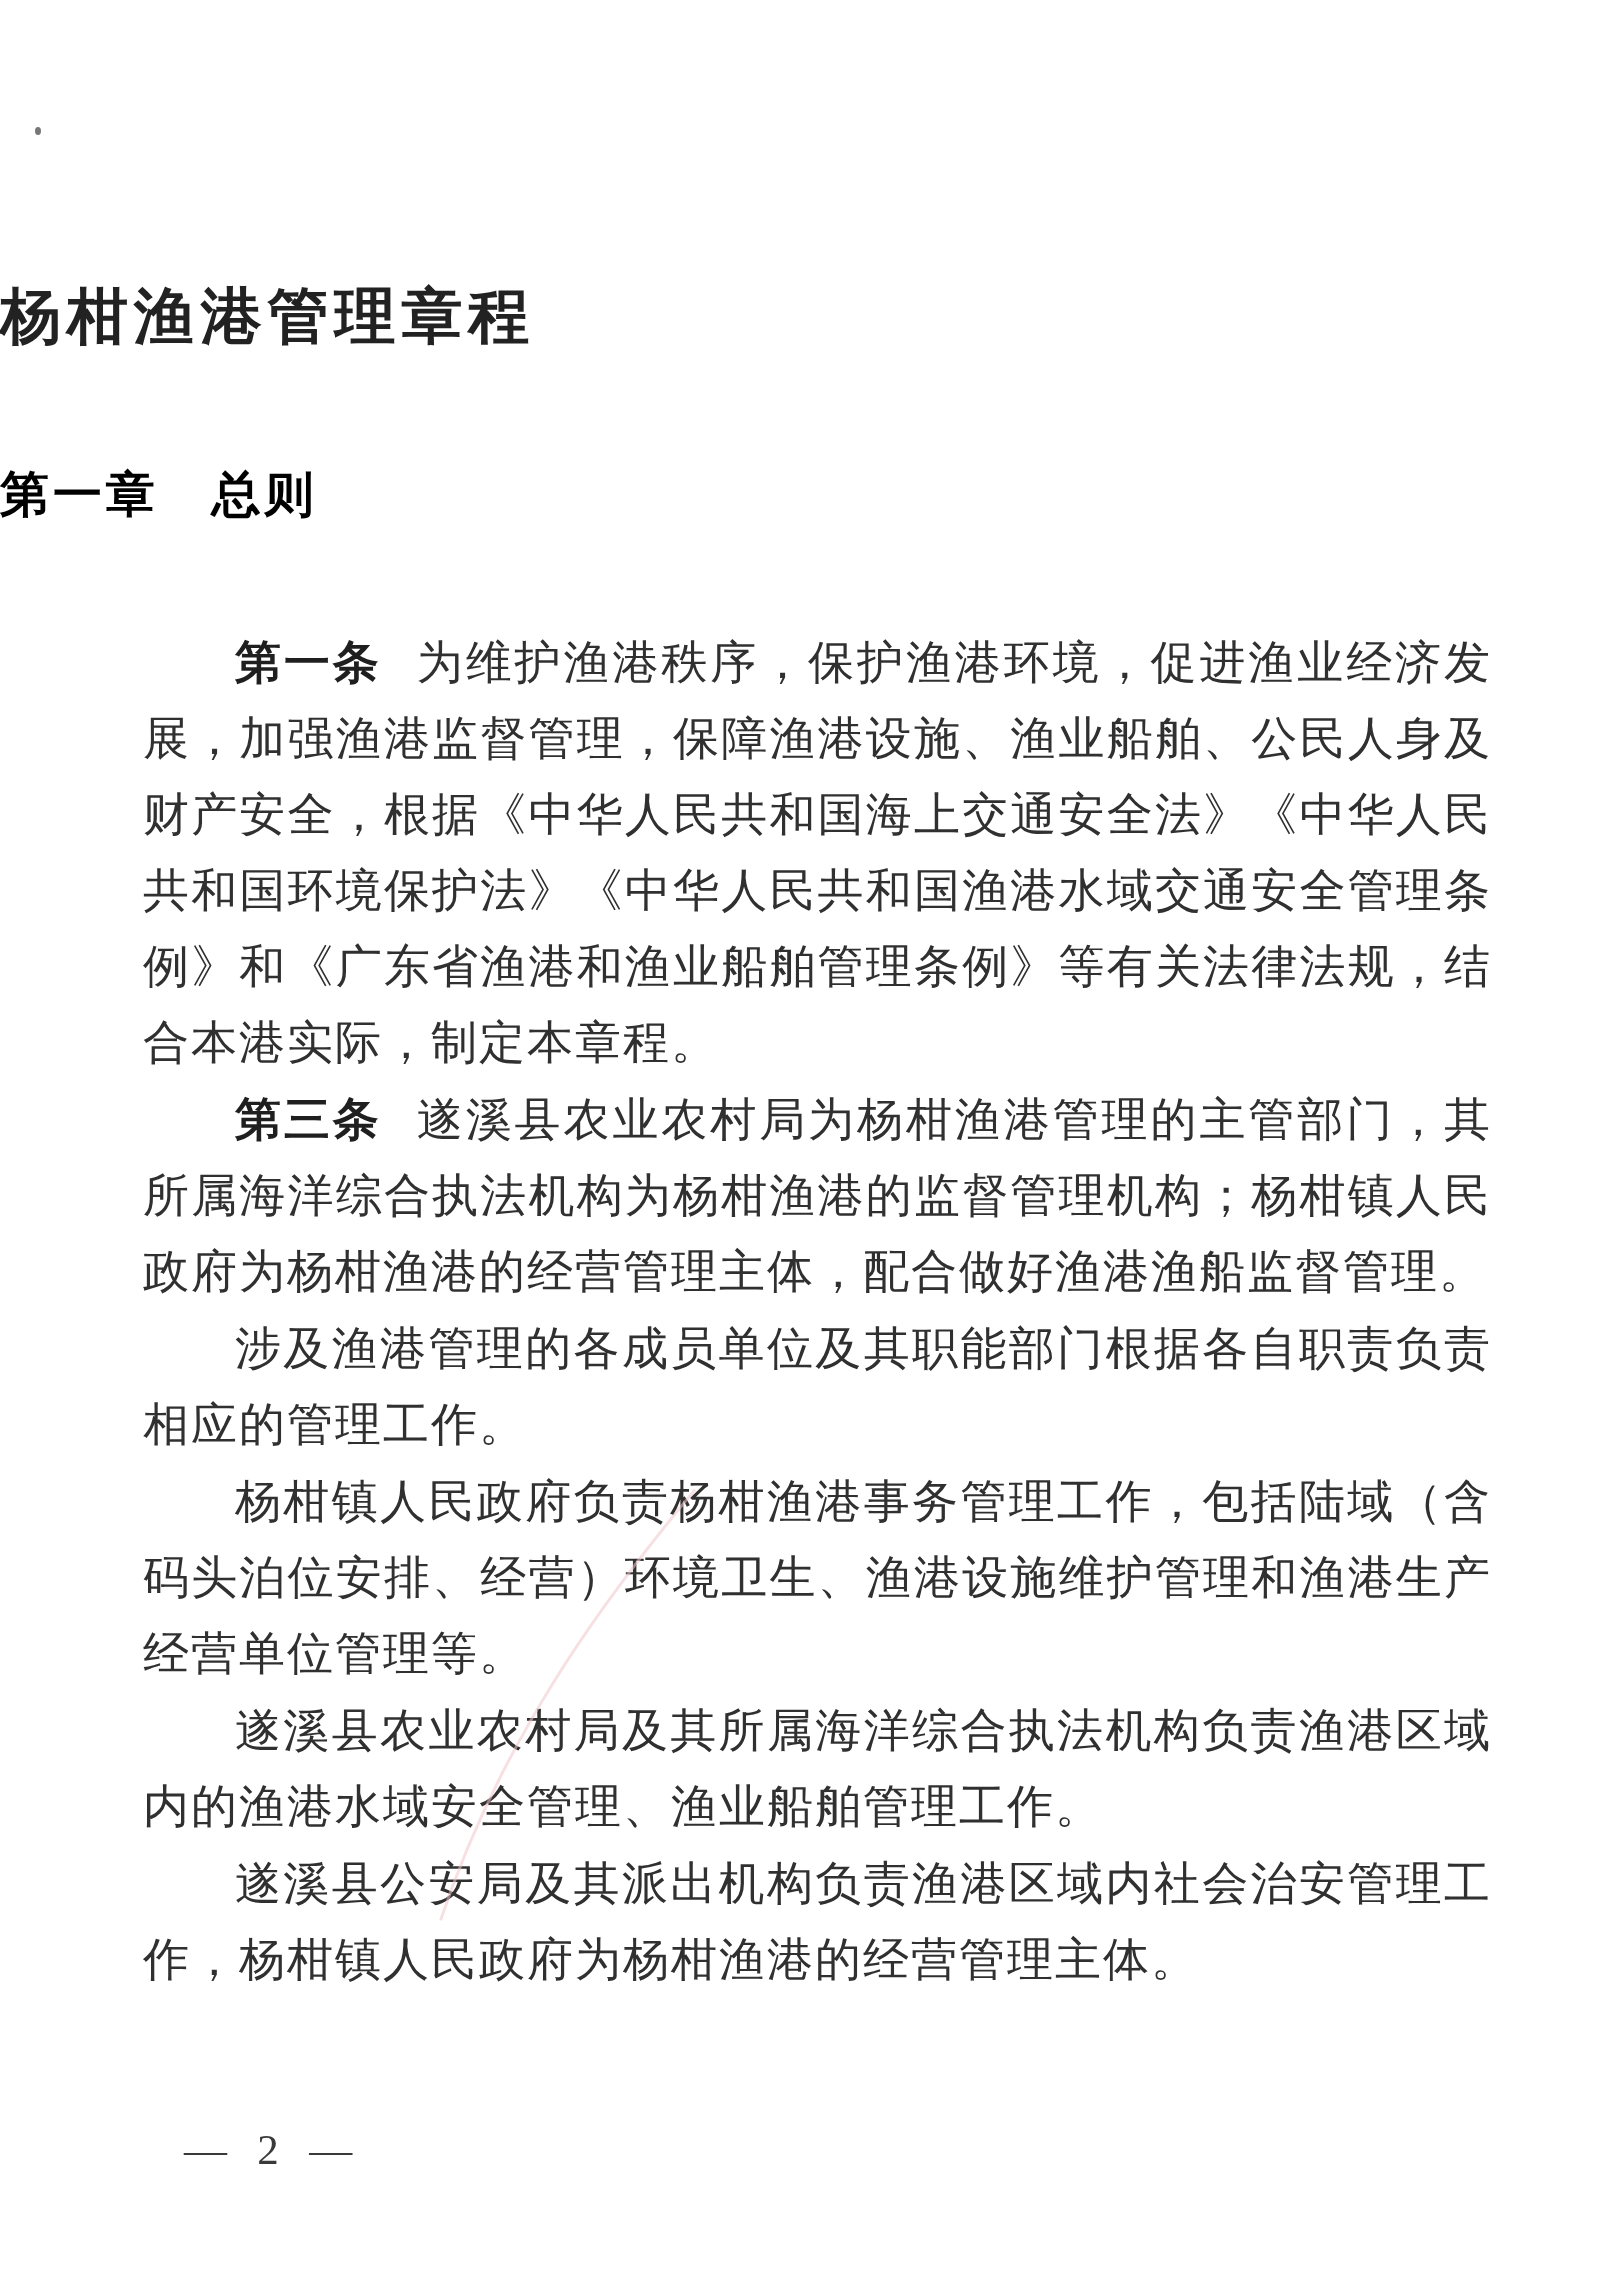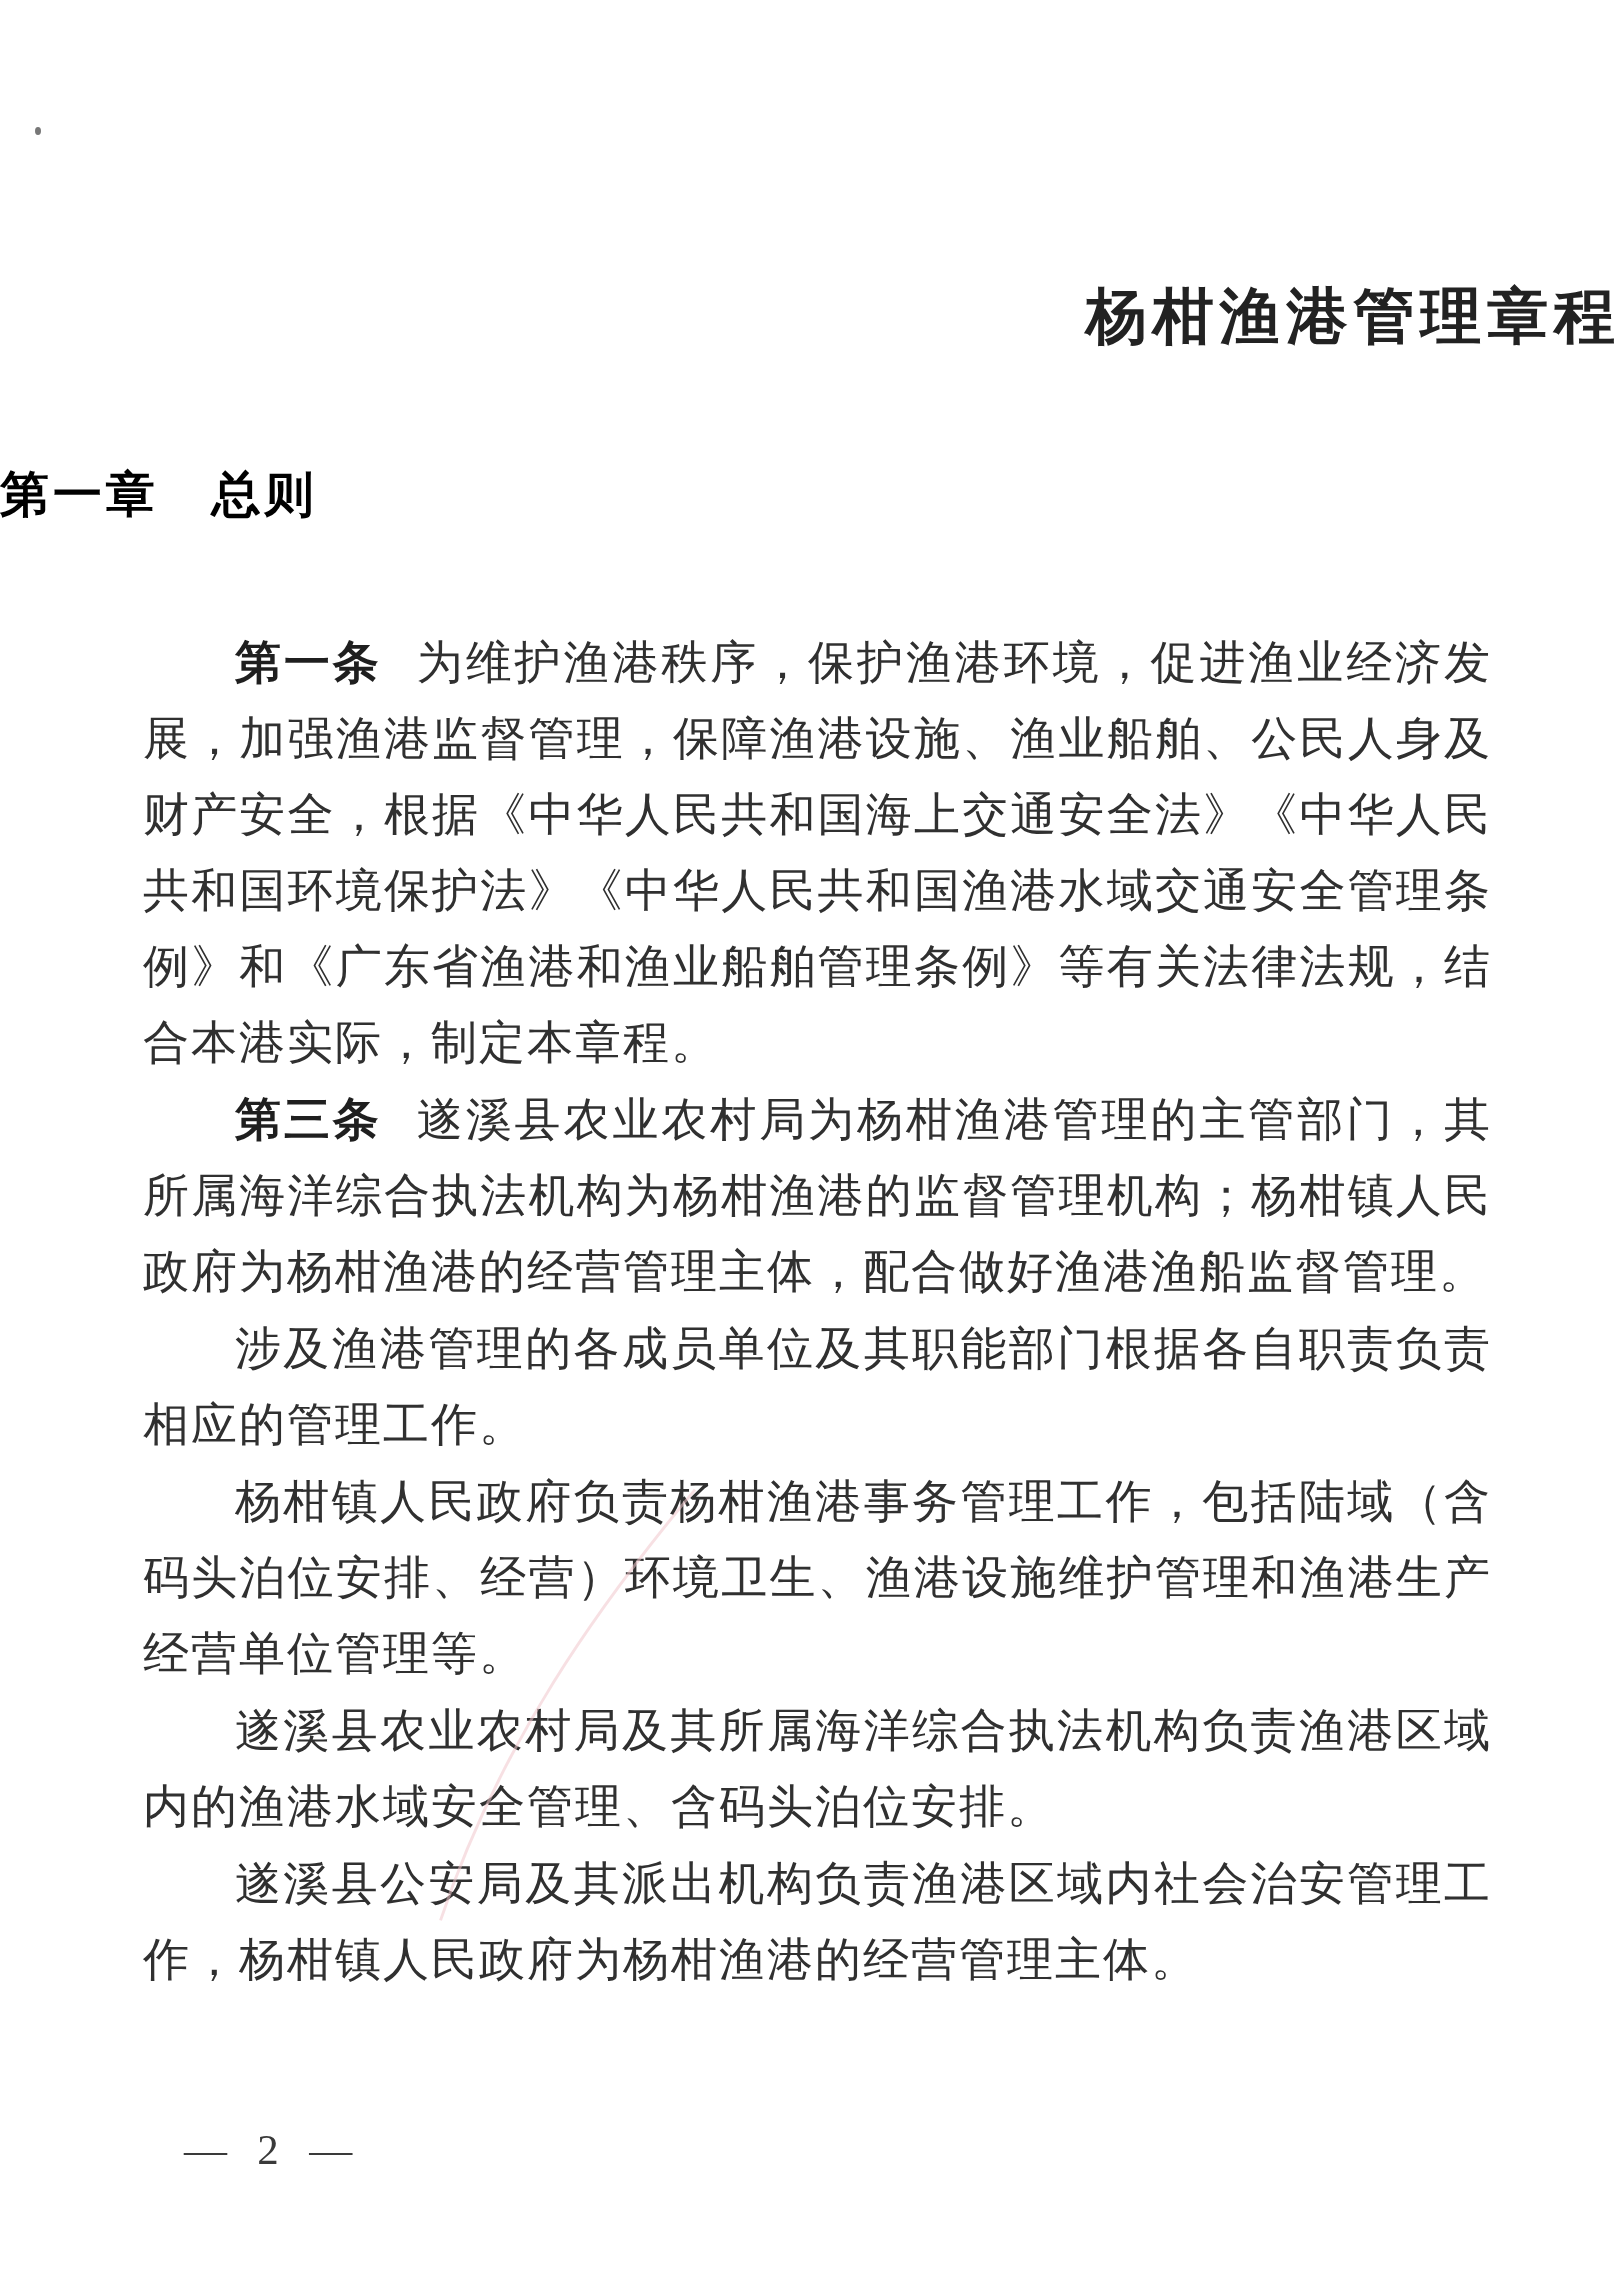--- a/index.html
+++ b/index.html
@@ -11,21 +11,21 @@
     position: relative;
     width: 1621px;
     height: 2294px;
     background: #ffffff;
     overflow: hidden;
     font-family: "Liberation Serif", serif;
     color: #2e2e2e;
   }
   .doc-title {
     padding-top: 235px;
-    text-align: right;
+    text-align: left;
     font-family: "Liberation Sans", sans-serif;
     font-size: 61px;
     font-weight: 700;
     letter-spacing: 5.9px;
     color: #222222;
   }
   .chapter-heading {
     margin-top: 104px;
     text-align: left;
     font-family: "Liberation Sans", sans-serif;
@@ -89,21 +89,21 @@
 
   <h1 class="doc-title">杨柑渔港管理章程</h1>
 
   <h2 class="chapter-heading">第一章　总则</h2>
 
   <div class="body-text">
     <p class="para"><span class="lead">第一条</span><span>为维护渔港秩序，保护渔港环境，促进渔业经济发展，加强渔港监督管理，保障渔港设施、渔业船舶、公民人身及财产安全，根据《中华人民共和国海上交通安全法》《中华人民共和国环境保护法》《中华人民共和国渔港水域交通安全管理条例》和《广东省渔港和渔业船舶管理条例》等有关法律法规，结合本港实际，制定本章程。</span></p>
     <p class="para"><span class="lead">第三条</span><span>遂溪县农业农村局为杨柑渔港管理的主管部门，其所属海洋综合执法机构为杨柑渔港的监督管理机构；杨柑镇人民政府为杨柑渔港的经营管理主体，配合做好渔港渔船监督管理。</span></p>
     <p class="para"><span class="lead"></span><span>涉及渔港管理的各成员单位及其职能部门根据各自职责负责相应的管理工作。</span></p>
     <p class="para"><span class="lead"></span><span>杨柑镇人民政府负责杨柑渔港事务管理工作，包括陆域（含码头泊位安排、经营）环境卫生、渔港设施维护管理和渔港生产经营单位管理等。</span></p>
-    <p class="para"><span class="lead"></span><span>遂溪县农业农村局及其所属海洋综合执法机构负责渔港区域内的渔港水域安全管理、含码头泊位安排。</span></p>
+    <p class="para"><span class="lead"></span><span>遂溪县农业农村局及其所属海洋综合执法机构负责渔港区域内的渔港水域安全管理、渔业船舶管理工作。</span></p>
     <p class="para"><span class="lead"></span><span>遂溪县公安局及其派出机构负责渔港区域内社会治安管理工作，杨柑镇人民政府为杨柑渔港的经营管理主体。</span></p>
   </div>
 
   <svg class="scan-artifact" viewBox="0 0 380 480" xmlns="http://www.w3.org/2000/svg">
     <path d="M 330 20 C 230 140 130 280 70 460" fill="none" stroke="#f0c6cc" stroke-width="3" opacity="0.55"></path>
   </svg>
 
   <div class="page-number">— 2 —</div>
 
 </div>

